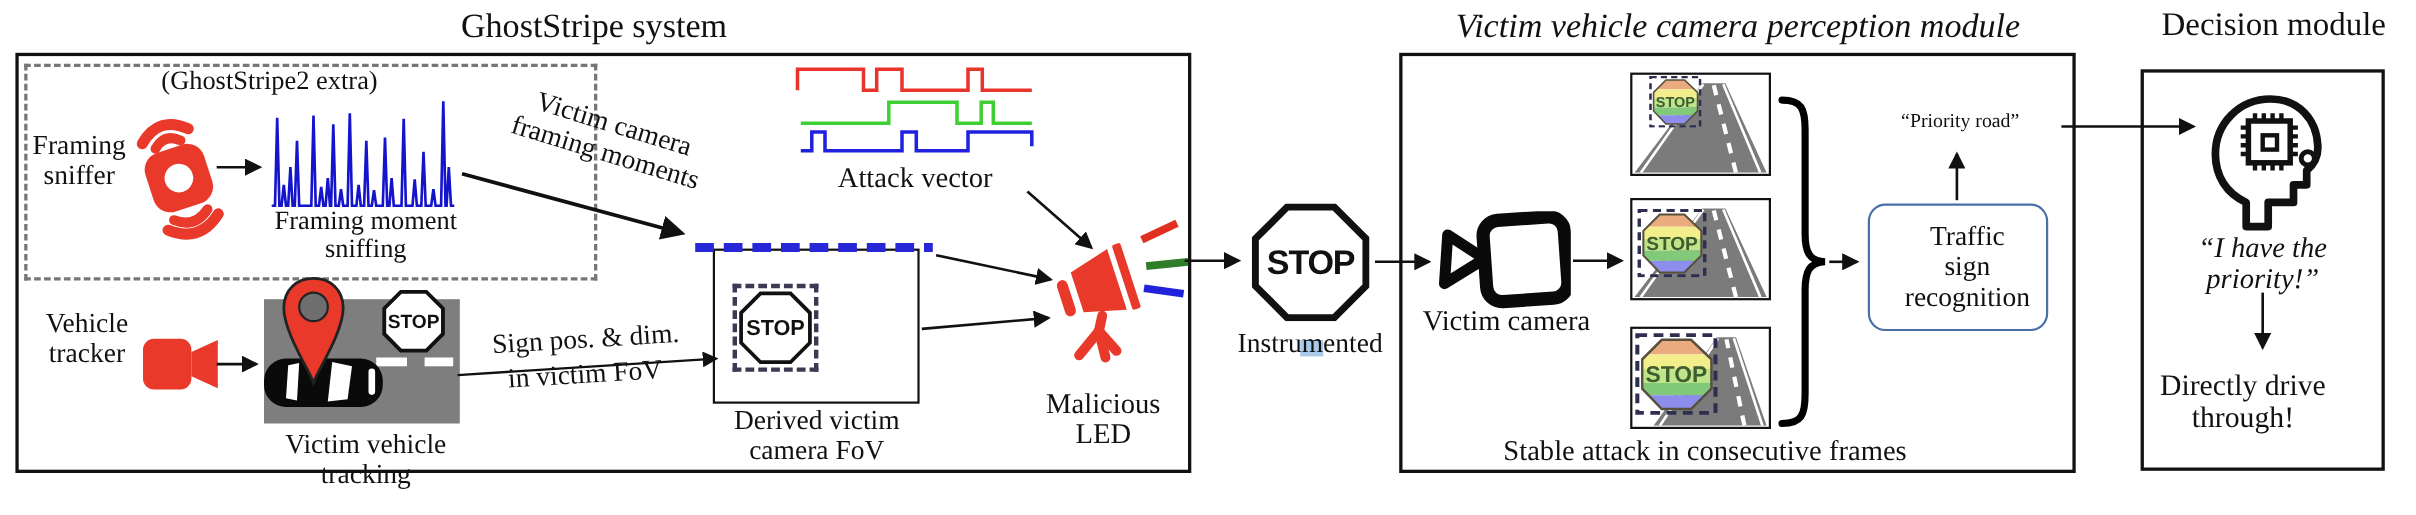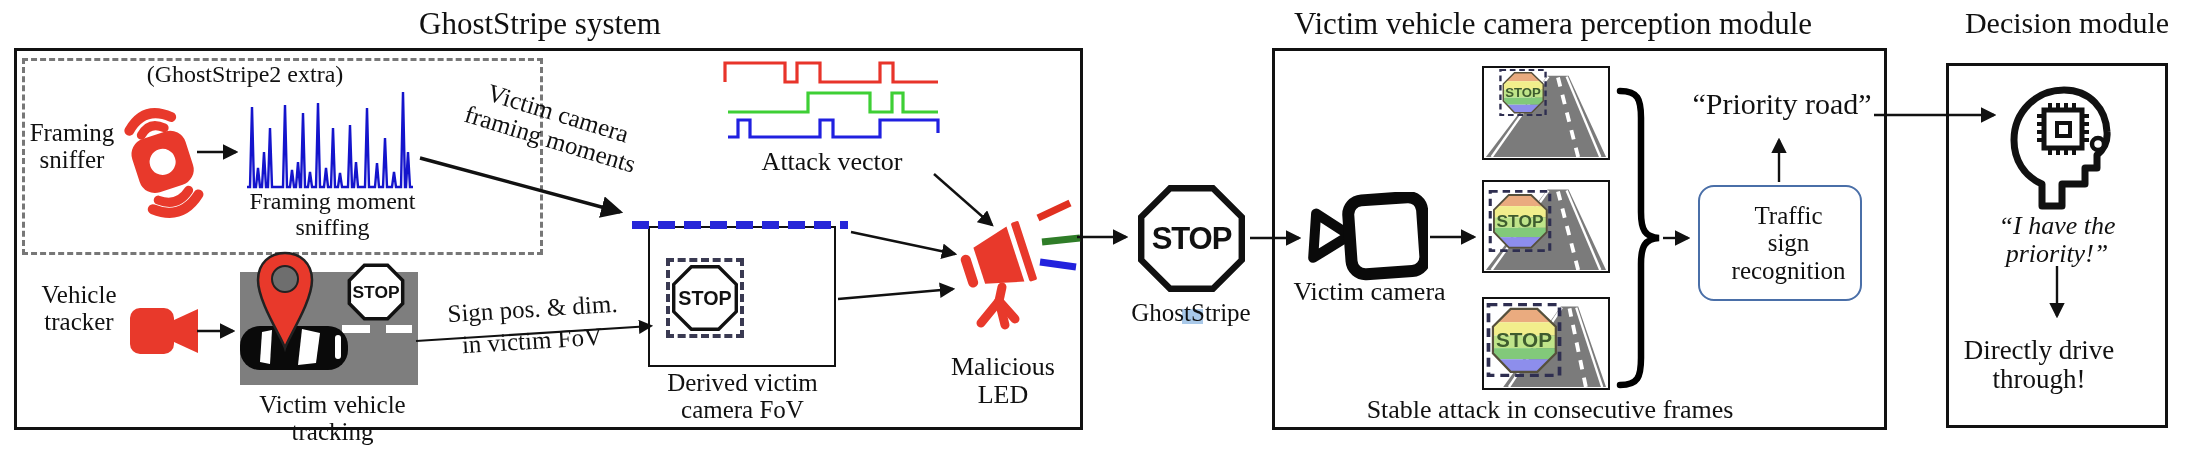--- a/index.html
+++ b/index.html
@@ -19,21 +19,21 @@
   .stoptext{font-family:"Liberation Sans",sans-serif;font-weight:bold;}
   svg{display:block;}
   .hl{position:absolute;background:#a9c9e9;}
 </style>
 </head>
 <body>
 
 <div id="canvas">
 
   <div class="title" style="left:340px;top:6px;width:400px;">GhostStripe system</div>
-  <div class="title" style="left:1248px;top:6px;width:610px;">Victim vehicle camera perception module</div>
+  <div class="title" style="left:1275px;top:6px;width:610px;font-style:italic;">Victim vehicle camera perception module</div>
   <div class="title" style="left:1952px;top:6px;width:230px;font-size:30px;">Decision module</div>
 
   <div class="modbox" style="left:14px;top:48px;width:1069px;height:382px;"></div>
   <div class="modbox" style="left:1272px;top:48px;width:615px;height:382px;"></div>
   <div class="modbox" style="left:1946px;top:63px;width:222px;height:365px;"></div>
   <div class="dashedbox" style="left:22px;top:58px;width:521px;height:197px;"></div>
 
   <div class="lbl" style="left:130px;top:62px;width:230px;font-size:24px;">(GhostStripe2 extra)</div>
 
   <div class="lbl" style="left:16px;top:120px;width:112px;">
@@ -132,21 +132,21 @@
     <div>Malicious</div>
     <div>LED</div>
   </div>
 
   <svg class="abs" style="left:1138px;top:185px;" width="107" height="107" viewBox="0 0 100 100">
     <polygon points="30,3 70,3 97,30 97,70 70,97 30,97 3,70 3,30" fill="#fff" stroke="#111" stroke-width="6"></polygon>
     <text class="stoptext" x="50" y="60" font-size="29" text-anchor="middle" fill="#111" letter-spacing="-1">STOP</text>
   </svg>
   <div class="hl" style="left:1182px;top:309px;width:21px;height:15px;"></div>
   <div class="lbl" style="left:1105px;top:300px;width:172px;">
-    <div>GhostStripe</div>
+    <div>Instrumented</div>
   </div>
 
   <svg class="abs" style="left:1308px;top:192px;" width="120" height="95" viewBox="0 0 120 95">
     <g transform="rotate(-4 60 47)">
       <path d="M42,42 L10,18 L4,62 Z" fill="#fff" stroke="#0a0a0a" stroke-width="10" stroke-linejoin="round"></path>
       <rect x="42" y="8" width="74" height="74" rx="14" fill="#fff" stroke="#0a0a0a" stroke-width="12"></rect>
     </g>
   </svg>
   <div class="lbl" style="left:1272px;top:278px;width:195px;font-size:26px;">Victim camera</div>
 
@@ -228,21 +228,21 @@
     </svg>
   </div>
 
   <div class="lbl" style="left:1320px;top:396px;width:460px;font-size:26px;">Stable attack in consecutive frames</div>
 
   <div class="recbox" style="left:1698px;top:185px;width:164px;height:116px;">
     <div>Traffic</div>
     <div>sign</div>
     <div>recognition</div>
   </div>
-  <div class="lbl" style="left:1688px;top:88px;width:188px;font-size:30px;">“Priority road”</div>
+  <div class="lbl" style="left:1688px;top:100px;width:188px;font-size:18px;">“Priority road”</div>
 
   <svg class="abs" style="left:1998px;top:76px;" width="122" height="134" viewBox="0 0 122 134">
     <path d="M44,130 L44,108 C26,100 16,84 16,64 C16,36 38,14 66,14 C92,14 108,33 109,56 C110,67 105,74 99,79 L99,92 L87,92 L87,108 L64,108 L64,130 Z" fill="#fff" stroke="#111" stroke-width="7" stroke-linejoin="round"></path>
     <rect x="46" y="34" width="38" height="38" fill="none" stroke="#111" stroke-width="5"></rect>
     <rect x="59" y="47" width="13" height="13" fill="none" stroke="#111" stroke-width="4"></rect>
     <g stroke="#111" stroke-width="4">
       <path d="M52,27 V34 M60,27 V34 M68,27 V34 M76,27 V34"></path>
       <path d="M52,72 V79 M60,72 V79 M68,72 V79 M76,72 V79"></path>
       <path d="M39,40 H46 M39,48 H46 M39,56 H46 M39,64 H46"></path>
       <path d="M84,40 H91 M84,48 H91 M84,56 H91 M84,64 H91"></path>

